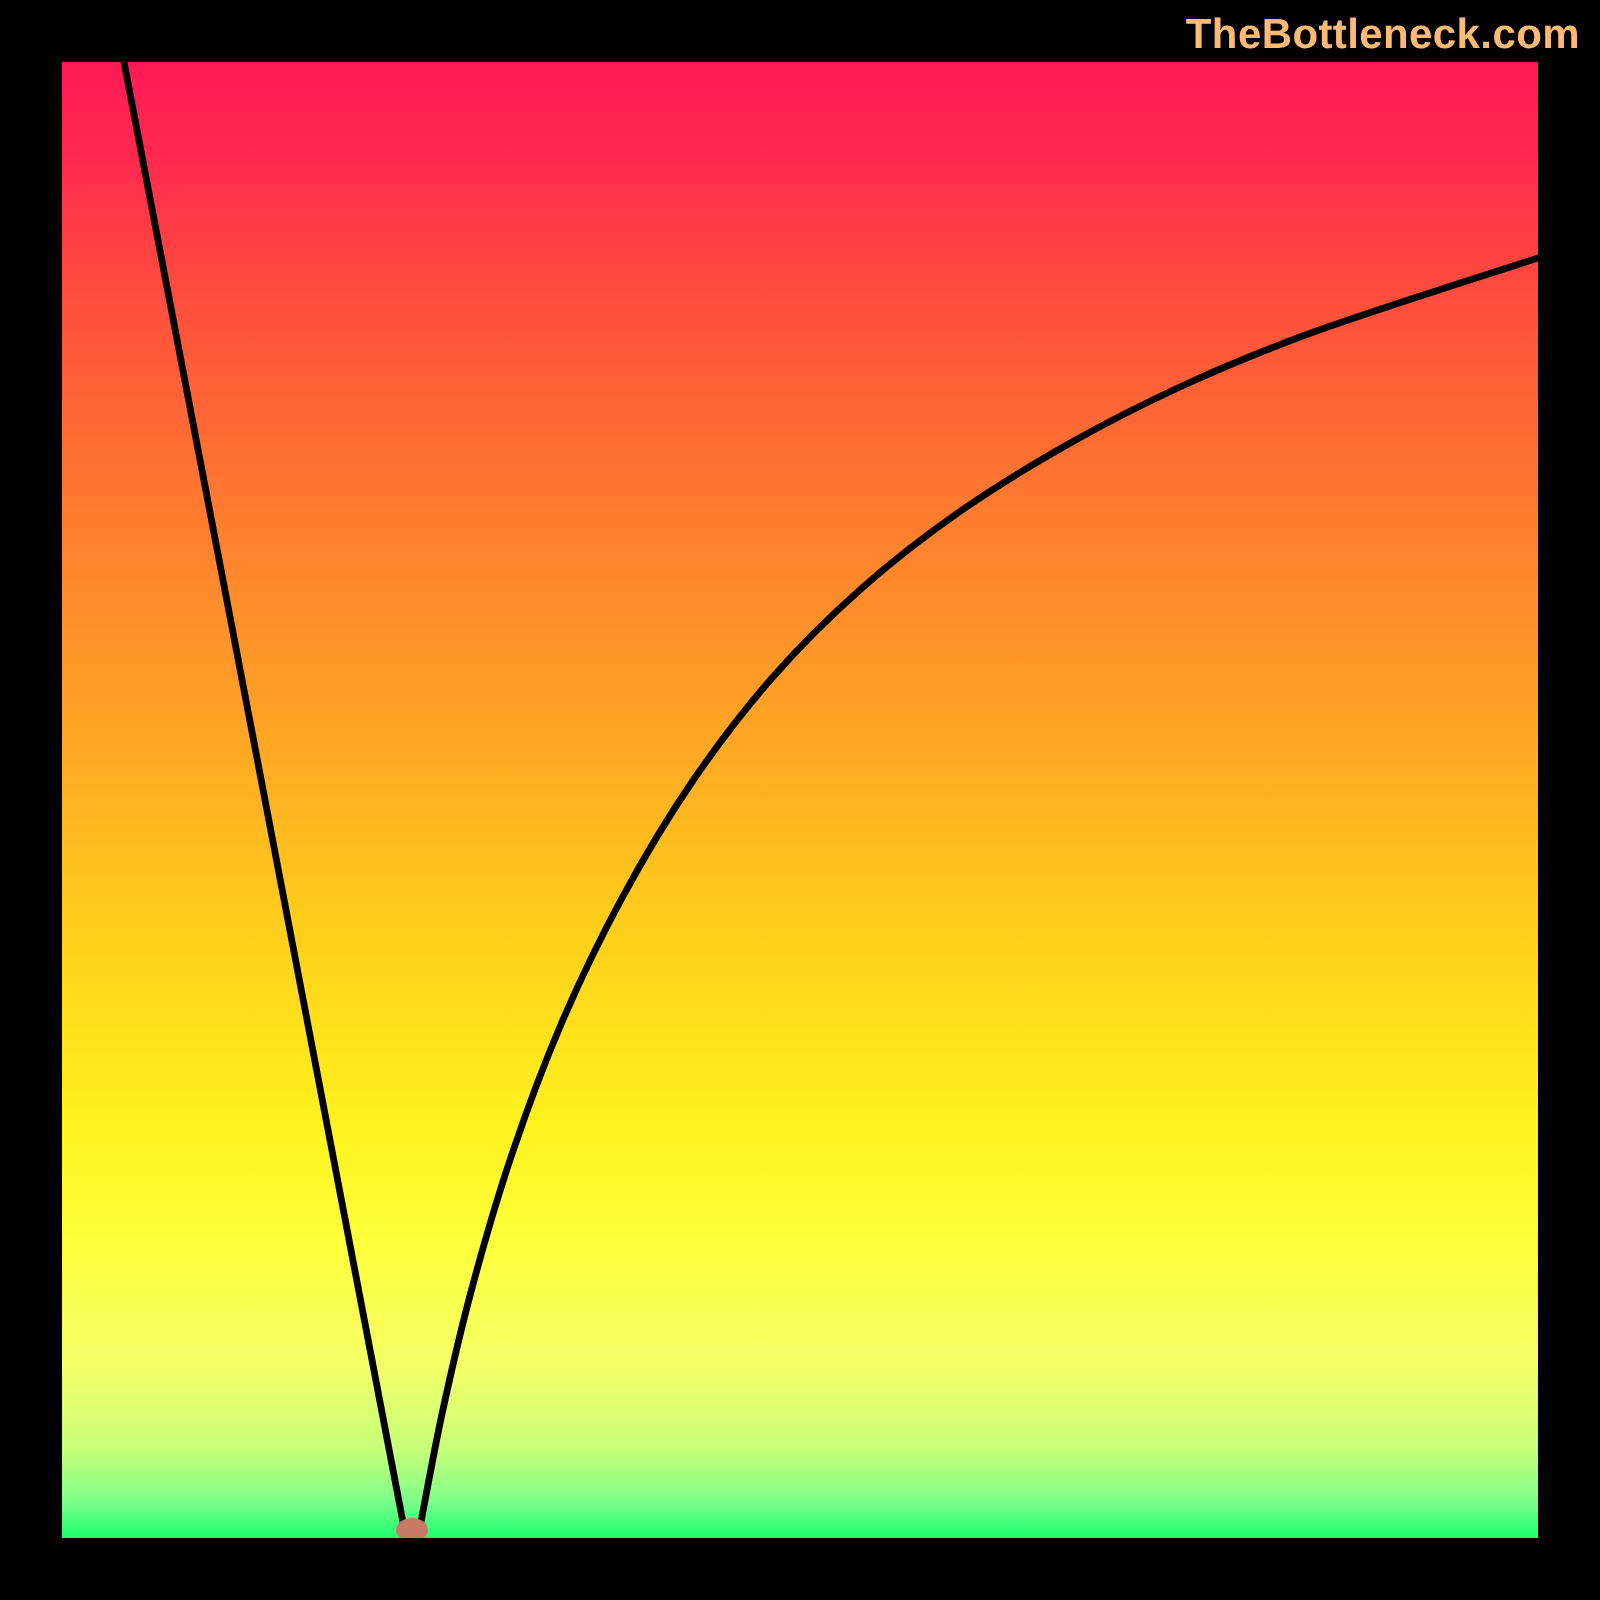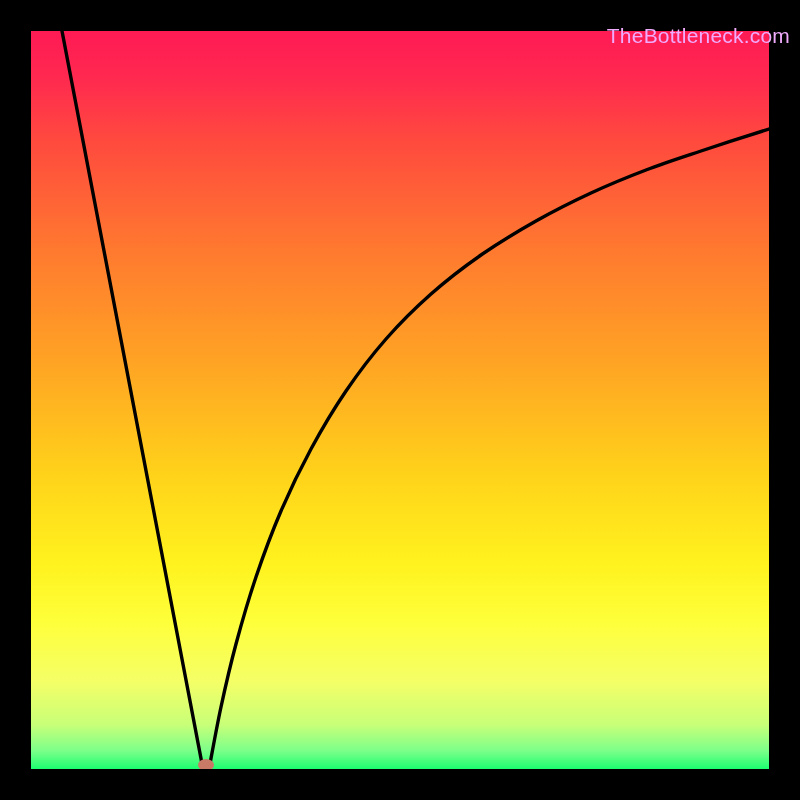--- a/index.html
+++ b/index.html
@@ -21,25 +21,25 @@
   }
   .plot-area {
     position: absolute;
     left: 0;
     top: 0;
     width: 738px;
     height: 738px;
   }
   .watermark {
     position: absolute;
-    top: 24px;
+    top: 6px;
     right: 10px;
-    color: #f0abfc;
+    color: #fdba74;
     font-size: 21px;
-    font-weight: 400;
+    font-weight: 700;
     letter-spacing: 0.2px;
     z-index: 5;
   }
 </style>
 </head>
 <body>
 
 <div class="watermark">TheBottleneck.com</div>
 
 <div class="frame">

